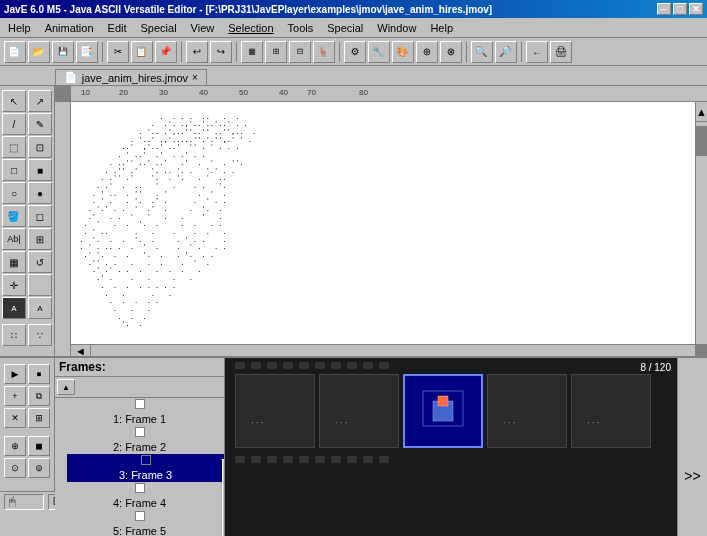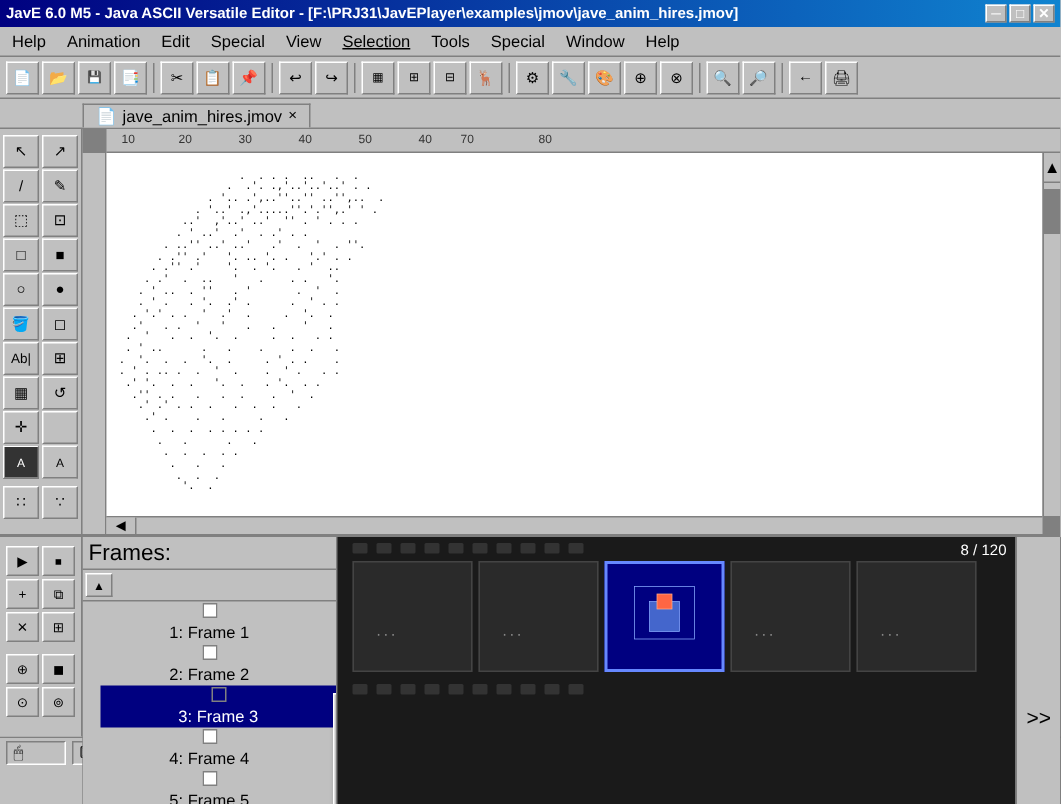--- a/index.html
+++ b/index.html
@@ -179,22 +179,22 @@
     }
     .frames-panel {
       width: 170px;
       background: #c0c0c0;
       border-right: 1px solid #808080;
       display: flex;
       flex-direction: column;
     }
     .frames-header {
       padding: 2px 4px;
-      font-size: 15px;
-      font-weight: normal;
+      font-size: 12px;
+      font-weight: bold;
       border-bottom: 1px solid #808080;
     }
     .frames-toolbar {
       display: flex;
       gap: 2px;
       padding: 2px;
       border-bottom: 1px solid #808080;
     }
     .frame-item {
       display: flex;

